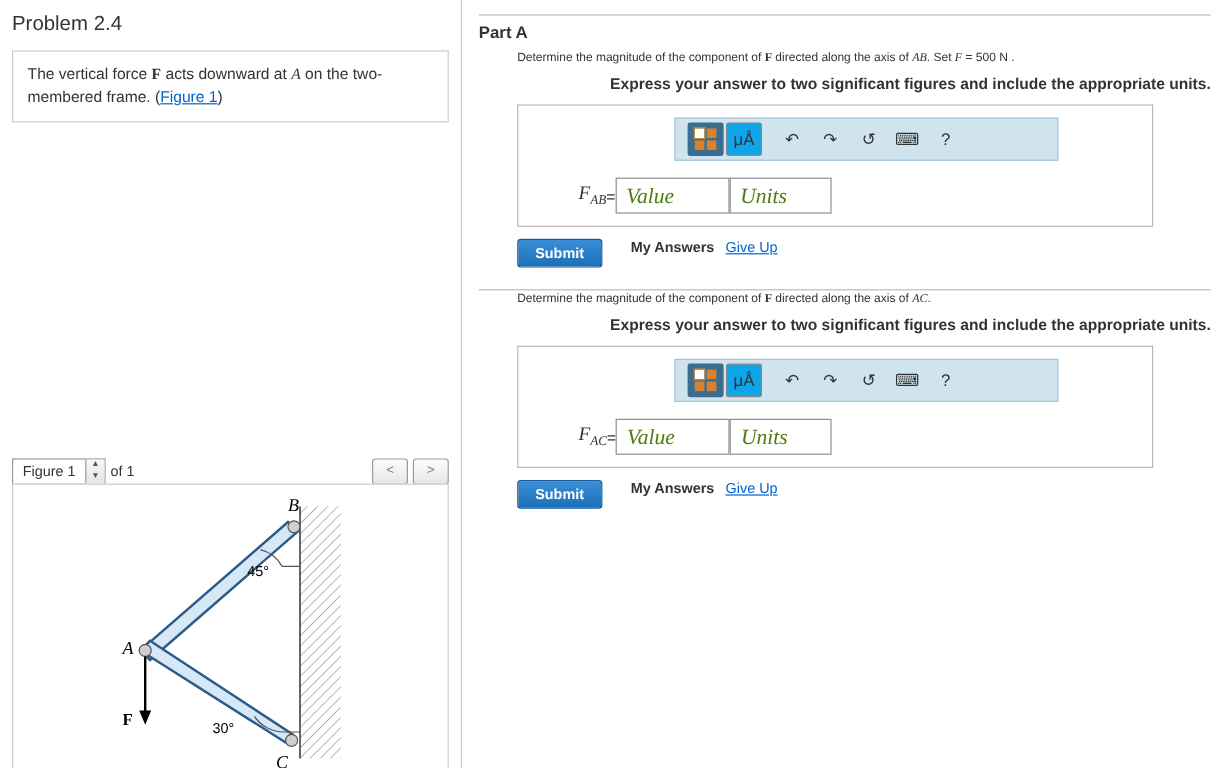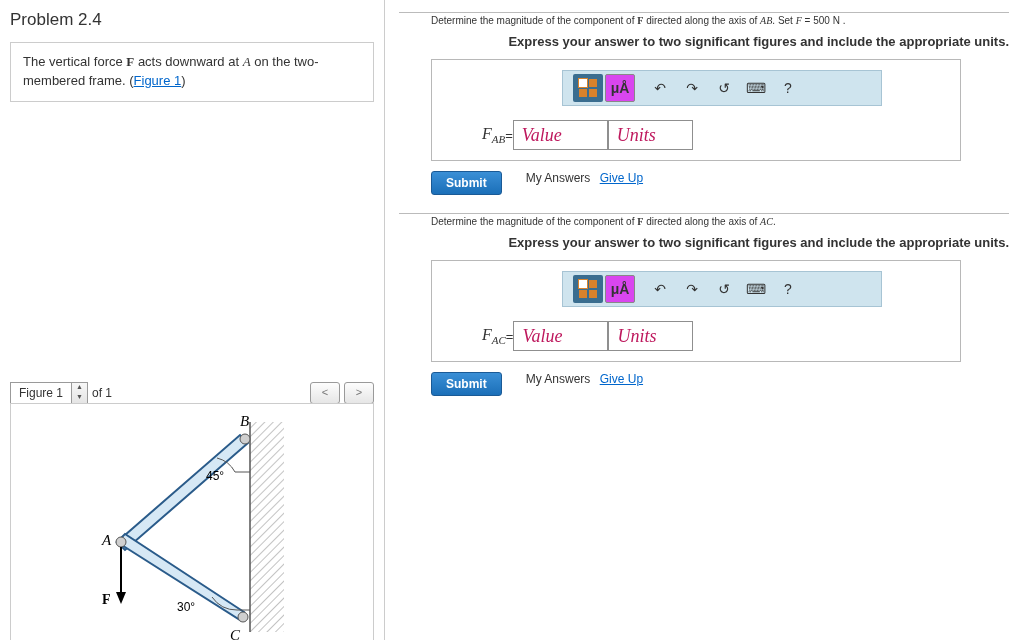--- a/index.html
+++ b/index.html
@@ -152,23 +152,22 @@
     width: 30px;
     height: 28px;
     display: flex;
     align-items: center;
     justify-content: center;
     font-size: 14px;
     color: #333;
   }
   .tb-btn.boxed {
     border: 1px solid #888;
-    background: #d946ef;
+    background: #0ea5e9;
     border-radius: 2px;
-    font-weight: bold;
   }
   .tb-btn.template {
     background: #3a6d8f;
     border-radius: 2px;
     position: relative;
   }
   .tb-btn.template .grid {
     display: grid;
     grid-template-columns: 8px 8px;
     grid-template-rows: 8px 8px;
@@ -194,21 +193,21 @@
     font-size: 16px;
   }
   .var-label .sub { font-size: 11px; font-style: italic; }
   .input-box {
     border: 1px solid #8f8f8f;
     height: 30px;
     padding: 0 8px;
     font-family: "Times New Roman", serif;
     font-style: italic;
     font-size: 18px;
-    color: #be185d;
+    color: #4d7c0f;
     display: flex;
     align-items: center;
   }
   .value-box { width: 95px; }
   .units-box { width: 85px; }
   .submit-row {
     display: flex;
     gap: 24px;
     margin-top: 10px;
   }
@@ -220,21 +219,21 @@
     border: 1px solid #1a5a96;
     border-radius: 3px;
     height: 24px;
     padding: 0 14px;
     display: flex;
     align-items: center;
   }
   .answers-links {
     font-size: 12px;
   }
-  .answers-links .bold { font-weight: normal; margin-right: 6px; margin-top: 35px;}
+  .answers-links .bold { font-weight: bold; margin-right: 6px; margin-top: 35px;}
 </style>
 </head>
 <body>
 
 <div class="left-pane">
   <div class="problem-title">Problem 2.4</div>
 
   <div class="prompt-box">
     <span>The vertical force </span><span class="bold-serif">F</span><span> acts downward at </span><span class="italic-serif">A</span><span> on the two-membered frame. (</span><span class="link">Figure 1</span><span>)</span>
   </div>
@@ -289,20 +288,21 @@
         <line x1="173" y1="60" x2="188" y2="60" stroke="#555"></line>
         <line x1="175" y1="198" x2="188" y2="198" stroke="#555"></line>
       </svg>
     </div>
   </div>
 </div>
 
 <div class="right-pane">
 
   <hr class="part-hr">
+  <div class="part-title">Part A</div>
   <div class="part-body">
     <div class="question">
       <span>Determine the magnitude of the component of </span><span class="bold-serif">F</span><span> directed along the axis of </span><span class="italic-serif">AB</span><span>. Set </span><span class="italic-serif">F</span><span> = 500 N .</span>
     </div>
     <div class="instruction">Express your answer to two significant figures and include the appropriate units.</div>
     <div class="answer-outer">
       <div class="toolbar">
         <div class="tb-btn template">
             <div class="grid">
               <div></div>

